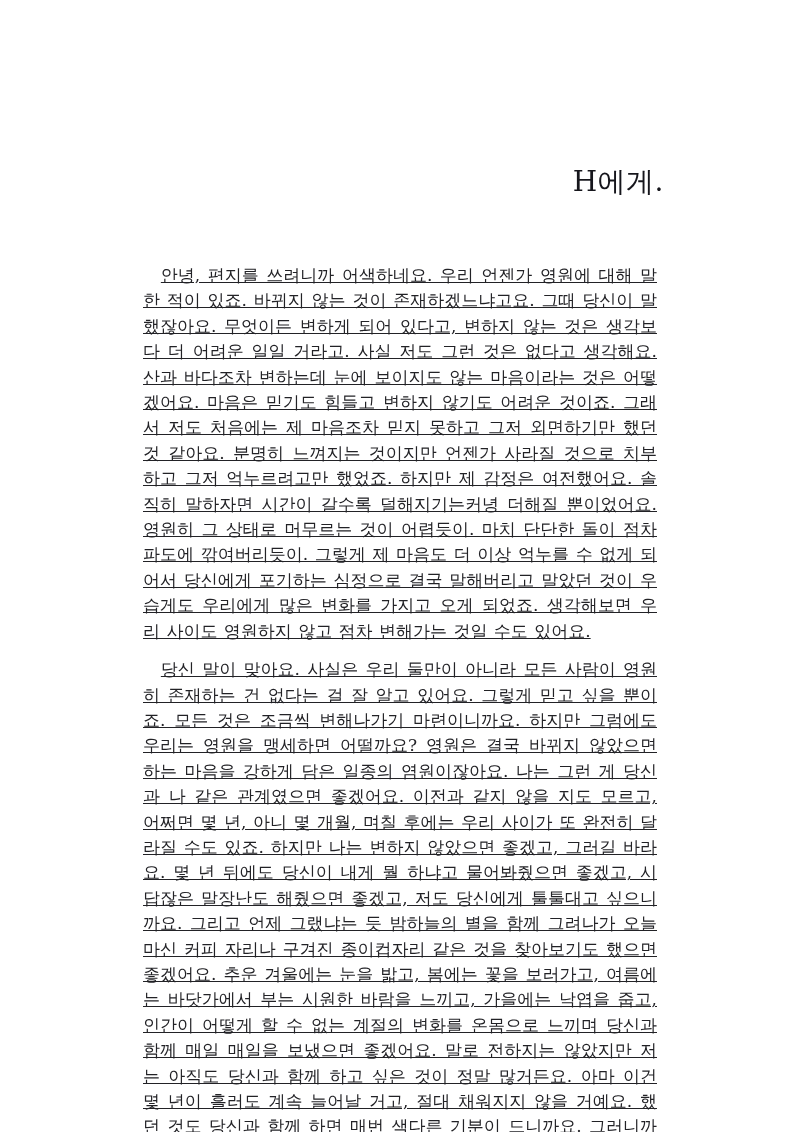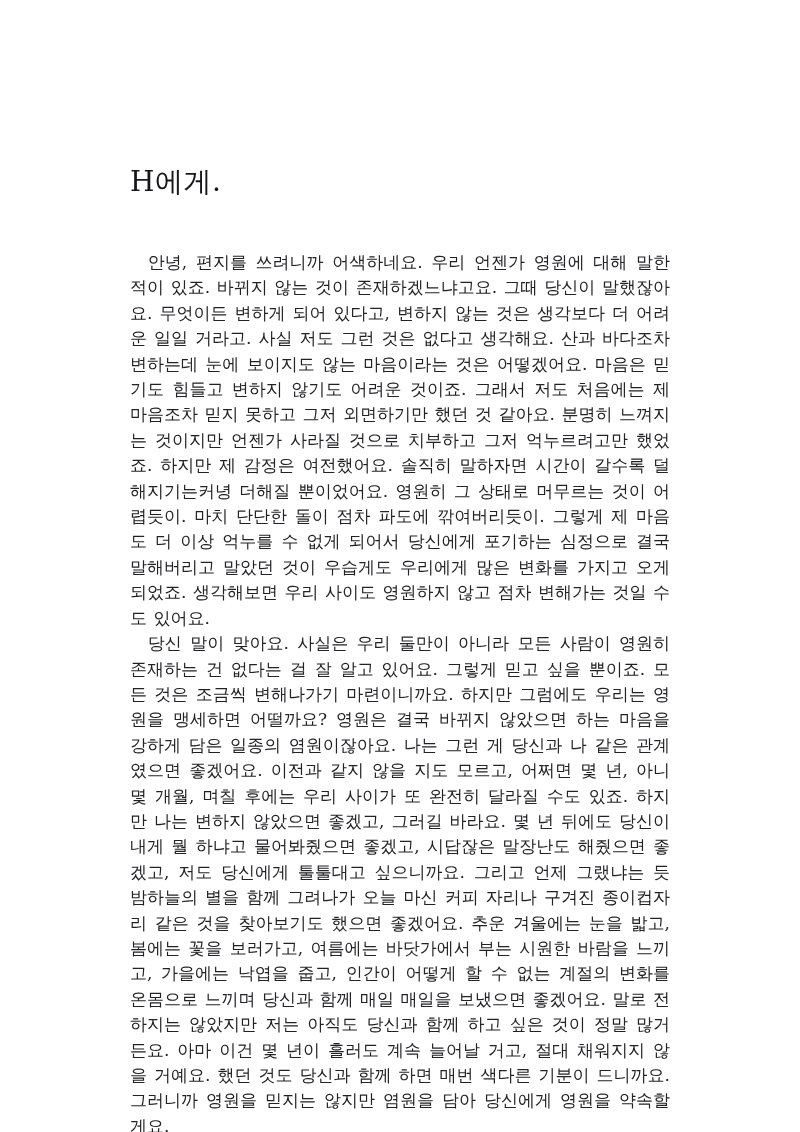--- a/index.html
+++ b/index.html
@@ -14,42 +14,44 @@
     background: #ffffff;
     font-family: "DejaVu Serif", "Liberation Serif", serif;
     color: #1e1e1e;
     overflow: hidden;
   }
   .letter-title {
     position: absolute;
     top: 163px;
     left: 130px;
     right: 136px;
+    text-align: right;
     font-size: 28px;
     font-weight: 500;
     letter-spacing: 0.5px;
     color: #16161c;
     margin: 0;
   }
   .letter-body {
     position: absolute;
     top: 250px;
     left: 130px;
     width: 540px;
     font-size: 17px;
     line-height: 25.4px;
     text-align: justify;
     word-break: break-all;
     color: #222226;
   }
   .letter-body p {
-    margin: 0;
+    margin: 13px;
     padding: 0;
     text-indent: 1.05em;
     word-spacing: 1px;
+    text-decoration: underline;
   }
 </style>
 </head>
 <body>
 
 <div class="page">
   <h1 class="letter-title">H에게.</h1>
 
   <div class="letter-body">
     <p>안녕, 편지를 쓰려니까 어색하네요. 우리 언젠가 영원에 대해 말한 적이 있죠. 바뀌지 않는 것이 존재하겠느냐고요. 그때 당신이 말했잖아요. 무엇이든 변하게 되어 있다고, 변하지 않는 것은 생각보다 더 어려운 일일 거라고. 사실 저도 그런 것은 없다고 생각해요. 산과 바다조차 변하는데 눈에 보이지도 않는 마음이라는 것은 어떻겠어요. 마음은 믿기도 힘들고 변하지 않기도 어려운 것이죠. 그래서 저도 처음에는 제 마음조차 믿지 못하고 그저 외면하기만 했던 것 같아요. 분명히 느껴지는 것이지만 언젠가 사라질 것으로 치부하고 그저 억누르려고만 했었죠. 하지만 제 감정은 여전했어요. 솔직히 말하자면 시간이 갈수록 덜해지기는커녕 더해질 뿐이었어요. 영원히 그 상태로 머무르는 것이 어렵듯이. 마치 단단한 돌이 점차 파도에 깎여버리듯이. 그렇게 제 마음도 더 이상 억누를 수 없게 되어서 당신에게 포기하는 심정으로 결국 말해버리고 말았던 것이 우습게도 우리에게 많은 변화를 가지고 오게 되었죠. 생각해보면 우리 사이도 영원하지 않고 점차 변해가는 것일 수도 있어요.</p>

